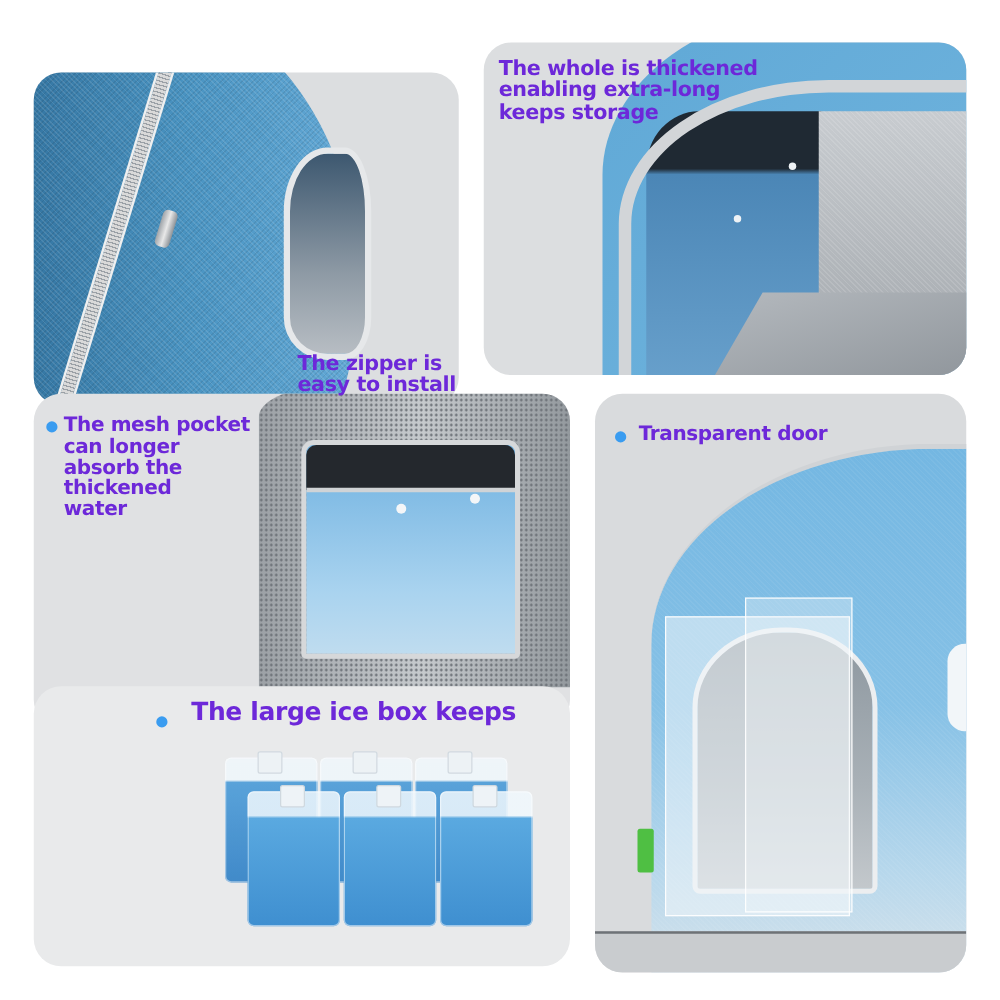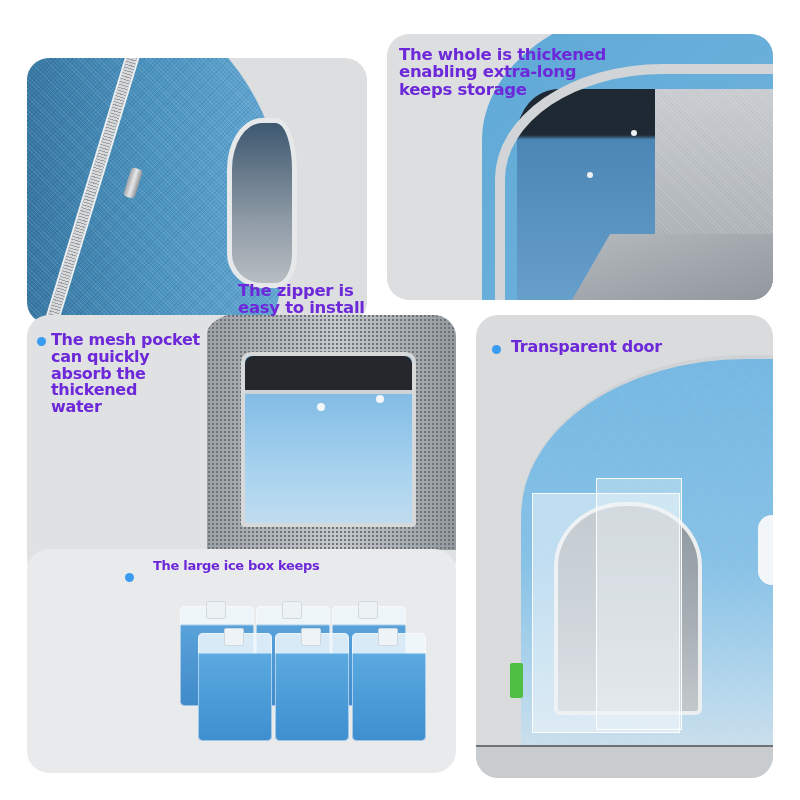--- a/index.html
+++ b/index.html
@@ -158,42 +158,42 @@
 
 <div class="panel" id="p3">
   <div class="mesh"></div>
   <div class="pocket"></div>
   <div class="pocket-top"></div>
   <div class="dot" style="left:290px; top:88px;"></div>
   <div class="dot" style="left:349px; top:80px;"></div>
   <div class="bullet" style="left:10px; top:22px; background:#3a9cf0;"></div>
   <div class="caption" style="left:24px; top:17px; font-size:16px;">
     <div>The mesh pocket</div>
-    <div>can quickly</div>
+    <div>can longer</div>
     <div>absorb the</div>
     <div>thickened</div>
     <div>water</div>
   </div>
 </div>
 
 <div class="panel" id="p4">
   <div class="body"></div>
   <div class="base"></div>
   <div class="logo"></div>
   <div class="window"></div>
   <div class="film"></div>
   <div class="film2"></div>
   <div class="tag"></div>
   <div class="bullet" style="left:16px; top:30px; background:#3a9cf0;"></div>
   <div class="caption" style="left:35px; top:24px; font-size:16px;">Transparent door</div>
 </div>
 
 <div class="panel" id="p5">
   <div class="bullet" style="left:98px; top:24px; background:#3a9cf0;"></div>
-  <div class="caption" style="left:126px; top:10px; font-size:13px;">
+  <div class="caption" style="left:126px; top:10px; font-size:20px;">
     <div>The large ice box keeps</div>
   </div>
   <div class="ice back" style="left:153px; top:57px;">
       <div class="cap"></div>
     </div>
   <div class="ice back" style="left:229px; top:57px;">
       <div class="cap"></div>
     </div>
   <div class="ice back" style="left:305px; top:57px;">
       <div class="cap"></div>

